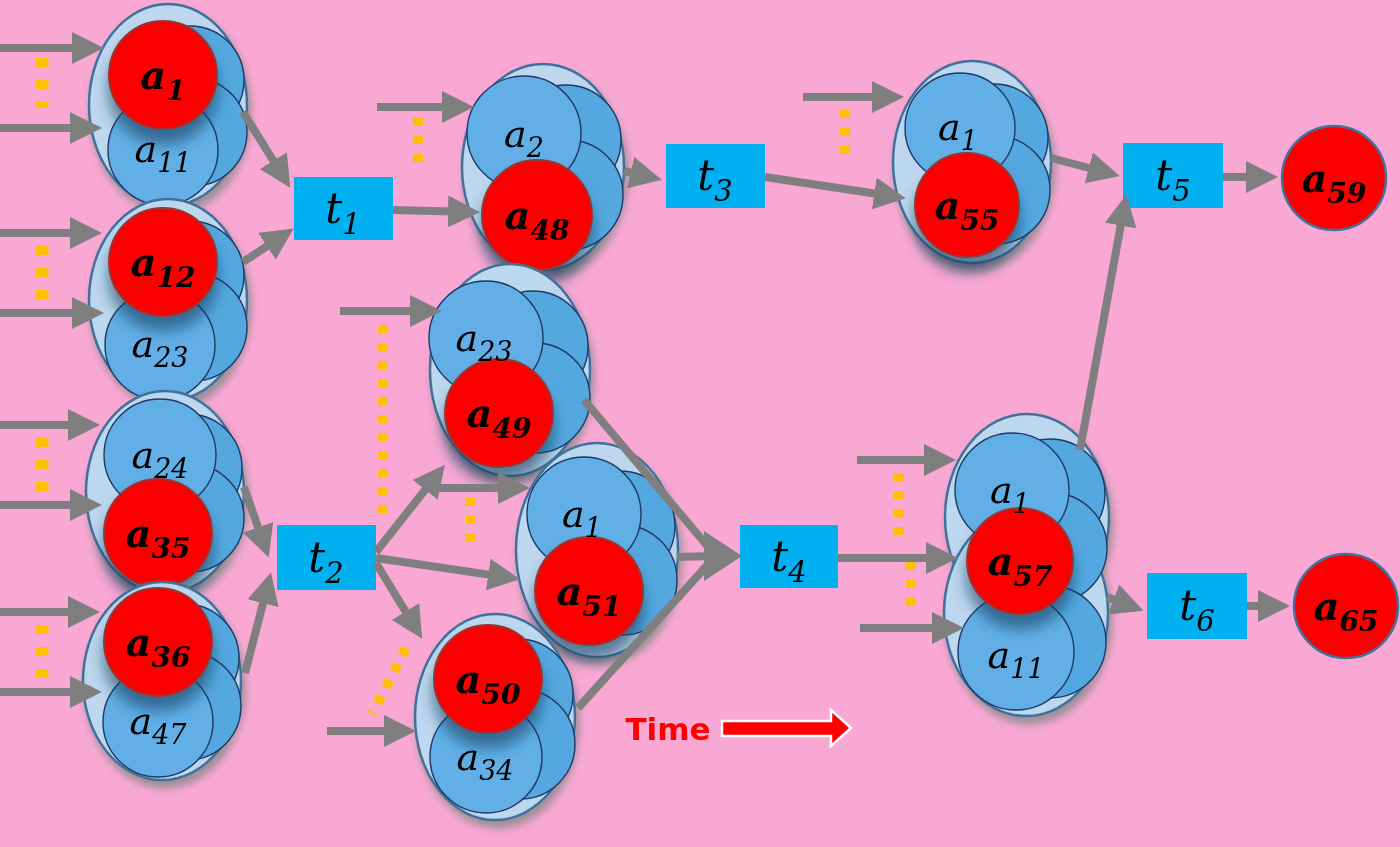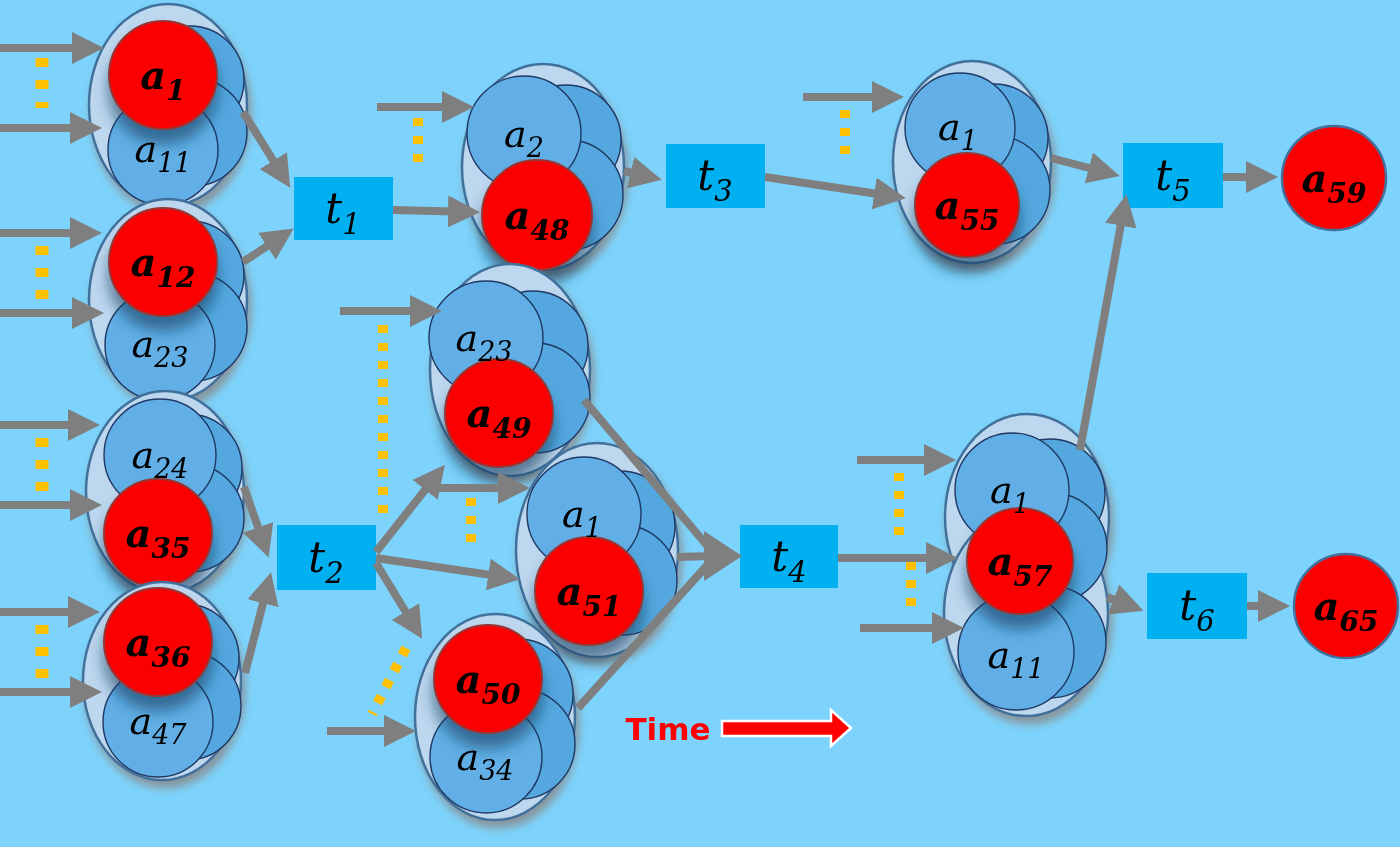--- a/index.html
+++ b/index.html
@@ -1,16 +1,16 @@
 <!DOCTYPE html>
 <html><head>
 <meta charset="utf-8">
 <style>
   html,body{margin:0;padding:0;background:#000;}
-  .stage{position:relative;width:1400px;height:847px;background:#7dd3fc;overflow:hidden;}
+  .stage{position:relative;width:1400px;height:847px;background:#f9a8d4;overflow:hidden;}
   svg{display:block;}
   text{font-family:"DejaVu Serif","Liberation Serif",serif;}
   .lbl{font-style:italic;font-size:38px;fill:#000;}
   .lbl .sub{font-size:27px;}
   .lblb{font-style:italic;font-weight:bold;font-size:40px;fill:#000;}
   .lblb .sub{font-size:28px;}
   .tl{font-style:italic;font-size:42px;fill:#000;}
   .tl .sub{font-size:29px;}
   .time-text{font-family:"DejaVu Sans","Liberation Sans",sans-serif;font-weight:bold;font-size:31px;fill:#FF0000;}
   .outer{fill:#BDD7EE;stroke:#41719C;stroke-width:2.5;}

